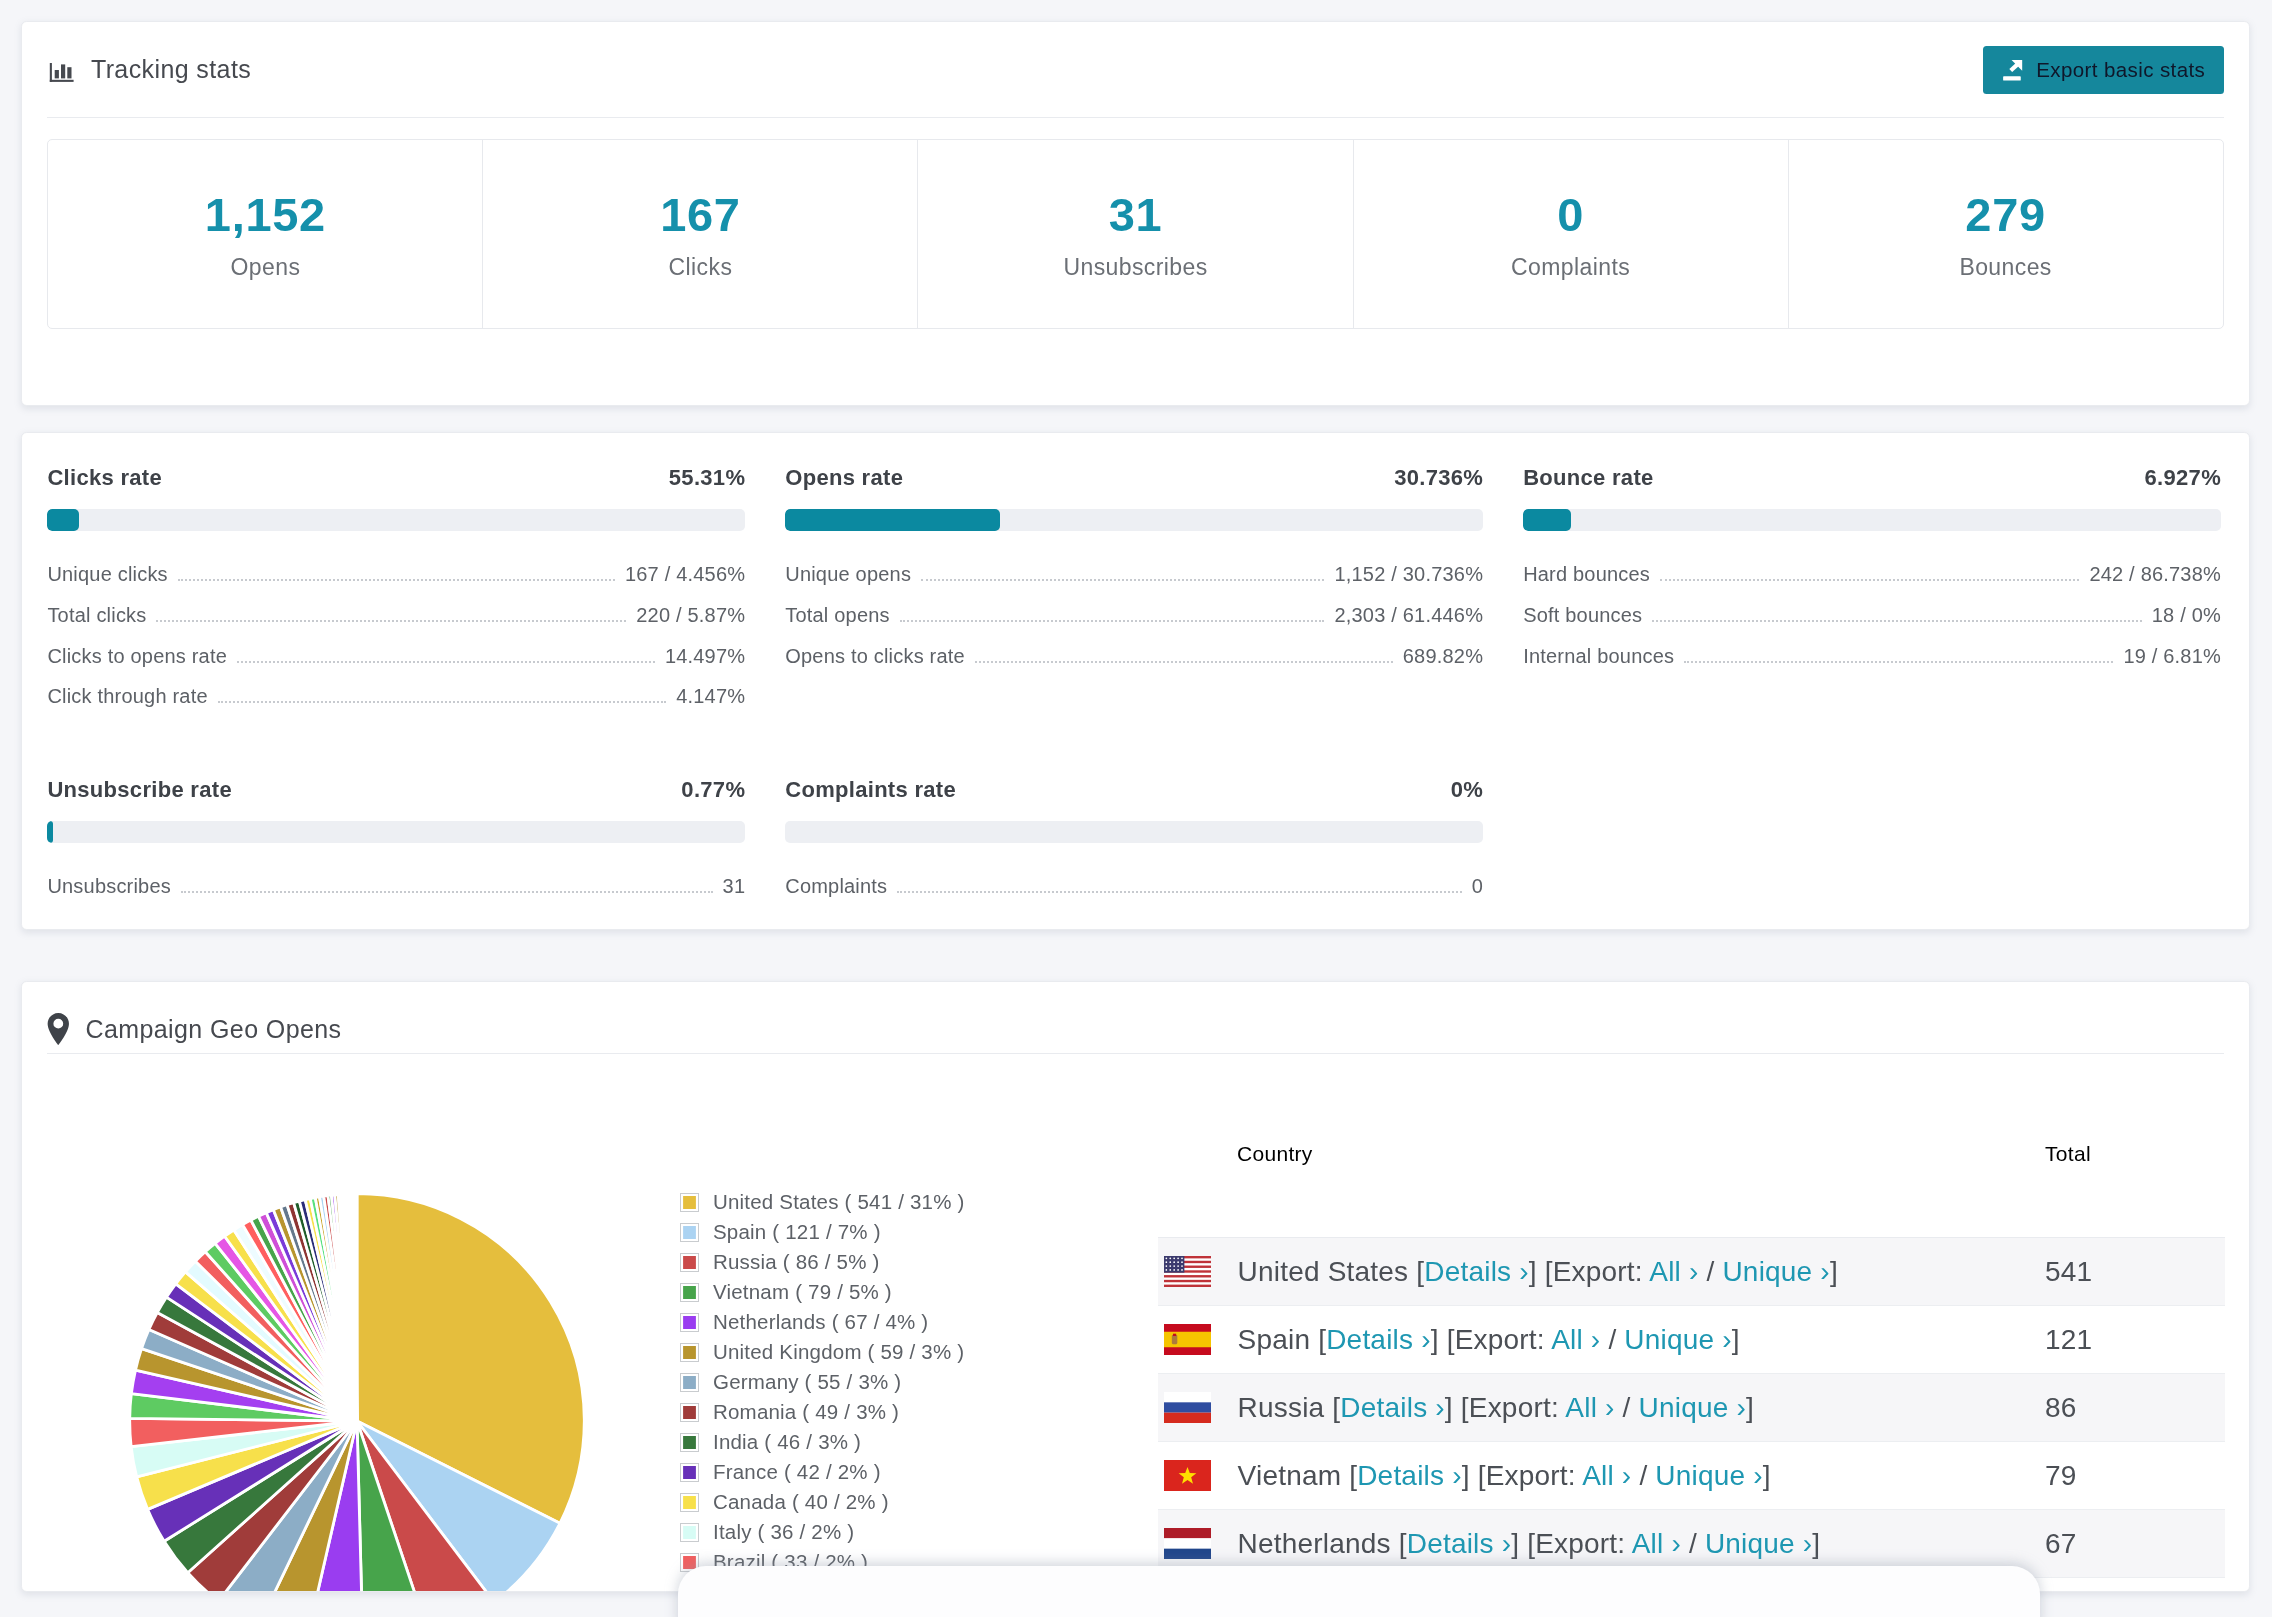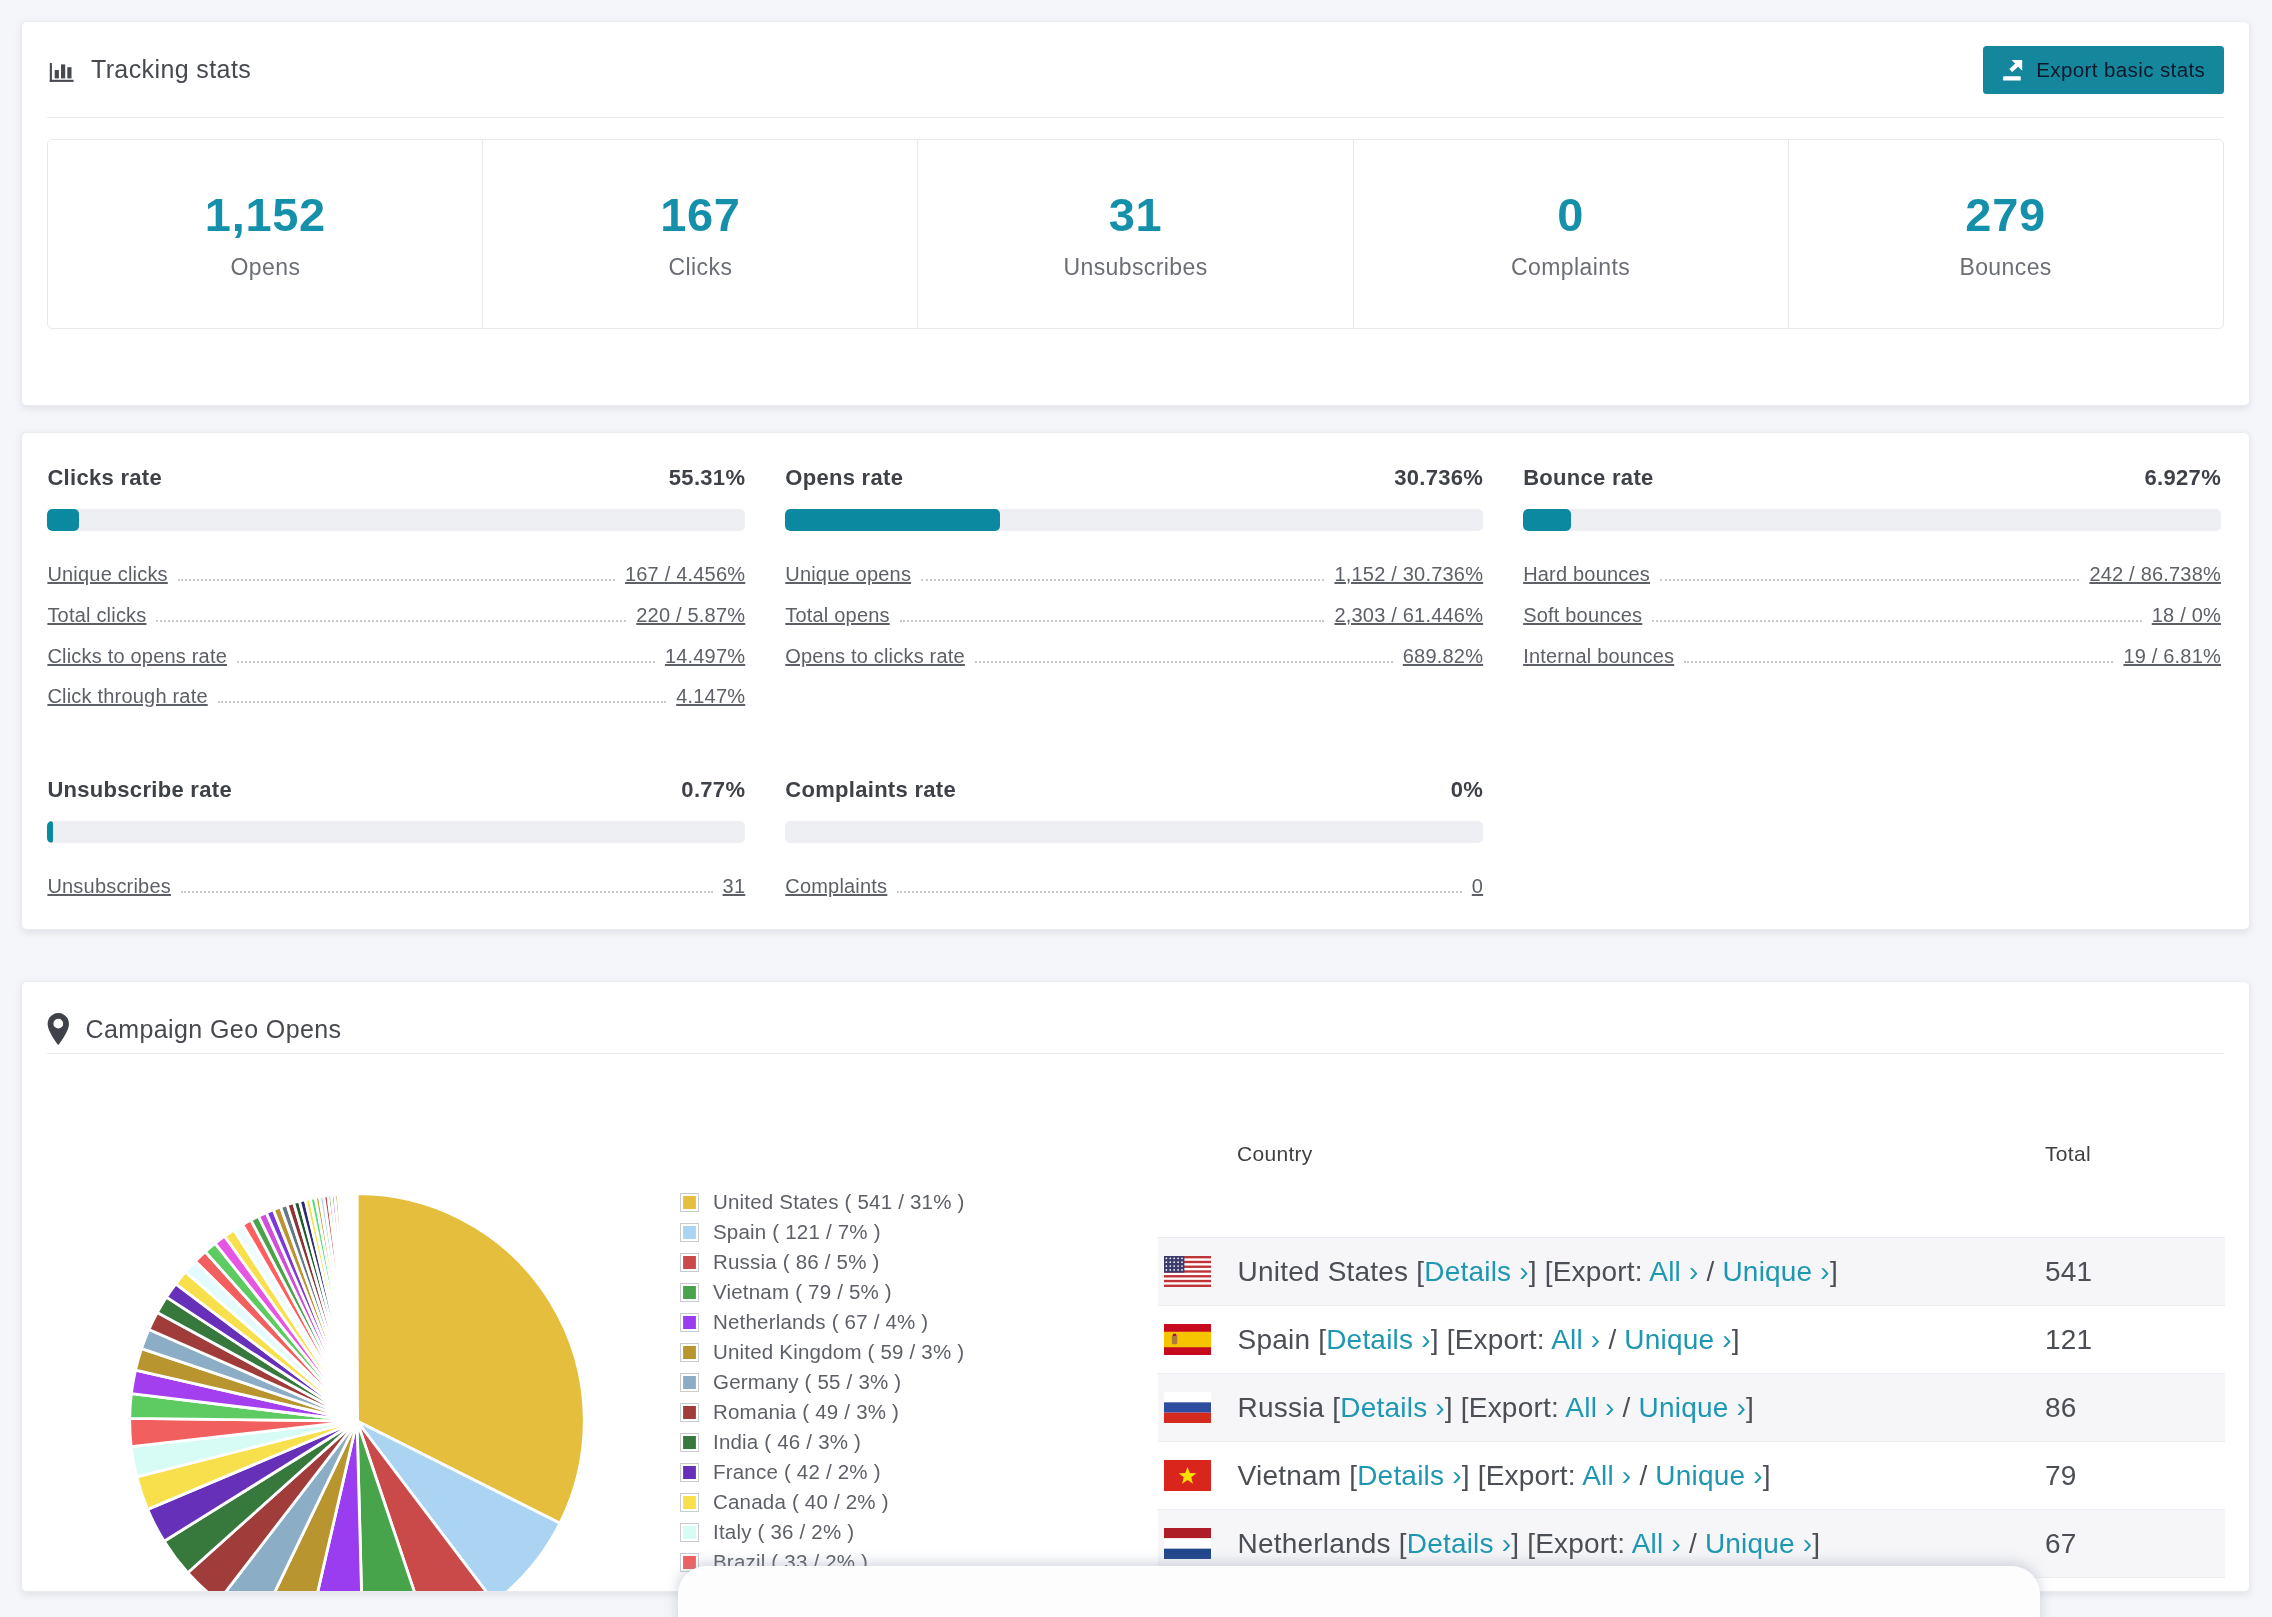--- a/index.html
+++ b/index.html
@@ -54,37 +54,37 @@
     display:grid;grid-template-columns:repeat(3,1fr);
     column-gap:40px;row-gap:51px;
     padding:32px 28px 42px 25.4px;
   }
   .rate-head{display:flex;justify-content:space-between;align-items:flex-end;
     font-size:22px;font-weight:700;color:#3e4248;letter-spacing:0.3px;}
   .rate-bar{margin-top:18.4px;height:22px;background:#edeff3;border-radius:5px;overflow:hidden;}
   .rate-bar-fill{height:100%;background:#0b89a0;border-radius:5px;}
   .rate-rows{margin-top:32px;}
   .rate-row{display:flex;align-items:flex-end;font-size:20px;color:#5d6167;
-    letter-spacing:0.2px;margin-bottom:17.6px;line-height:23px;text-decoration:underline;}
+    letter-spacing:0.2px;margin-bottom:17.6px;line-height:23px;}
   .rate-row .leader{flex:1;border-bottom:2.1px dotted #c7cacf;margin:0 10px 5px 10px;}
   .rate-row .val{white-space:nowrap;}
 
   
   .geo-body{position:absolute;left:0;top:95px;right:0;bottom:0;}
   #pie-wrap{position:absolute;left:95px;top:104px;width:480px;height:480px;}
   .legend{position:absolute;left:658px;top:110px;}
   .legend-item{display:flex;align-items:center;gap:14px;height:30px;
     font-size:20.5px;color:#5d6167;letter-spacing:0.2px;}
   .legend-swatch{width:17px;height:17px;border:0.7px solid #c9cccf;
     box-shadow:inset 0 0 0 2.1px #ffffff;flex:0 0 auto;}
 
   
   .geo-table{position:absolute;left:1136px;right:24px;top:0;}
   .geo-thead{display:flex;align-items:center;height:161px;
-    font-size:21px;color:#404040;letter-spacing:0.3px;
+    font-size:21px;color:#000000;letter-spacing:0.3px;
     border-bottom:0.7px solid #e9ebef;box-sizing:border-box;padding-bottom:7px;}
   .geo-thead .th-country{margin-left:79px;flex:1;}
   .geo-thead .th-total{width:180px;}
   .geo-tr{display:flex;align-items:center;height:67px;border-bottom:0.7px solid #eceef1;
     font-size:28px;color:#4b4f55;letter-spacing:0.2px;}
   .geo-tr.striped{background:#f6f6f8;}
   .geo-tr .flag{width:47px;height:31px;margin-left:5.6px;flex:0 0 auto;
     display:block;}
   .geo-tr .row-text{margin-left:27px;flex:1;white-space:nowrap;}
   .geo-tr .row-total{width:180px;}

